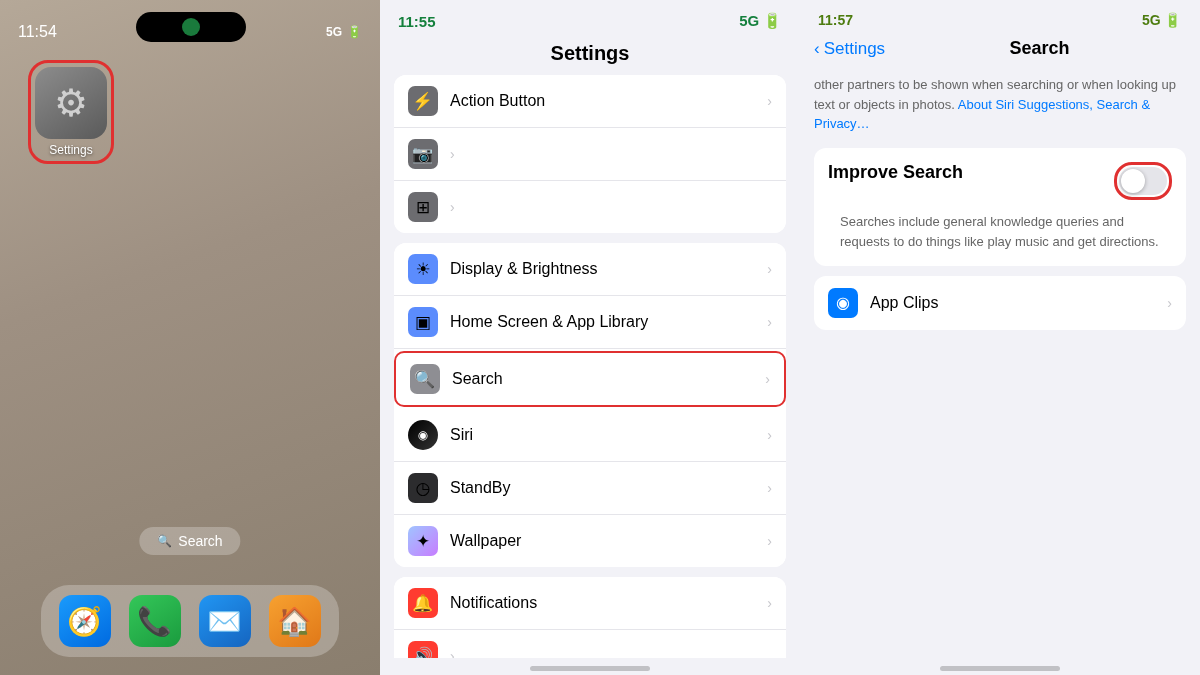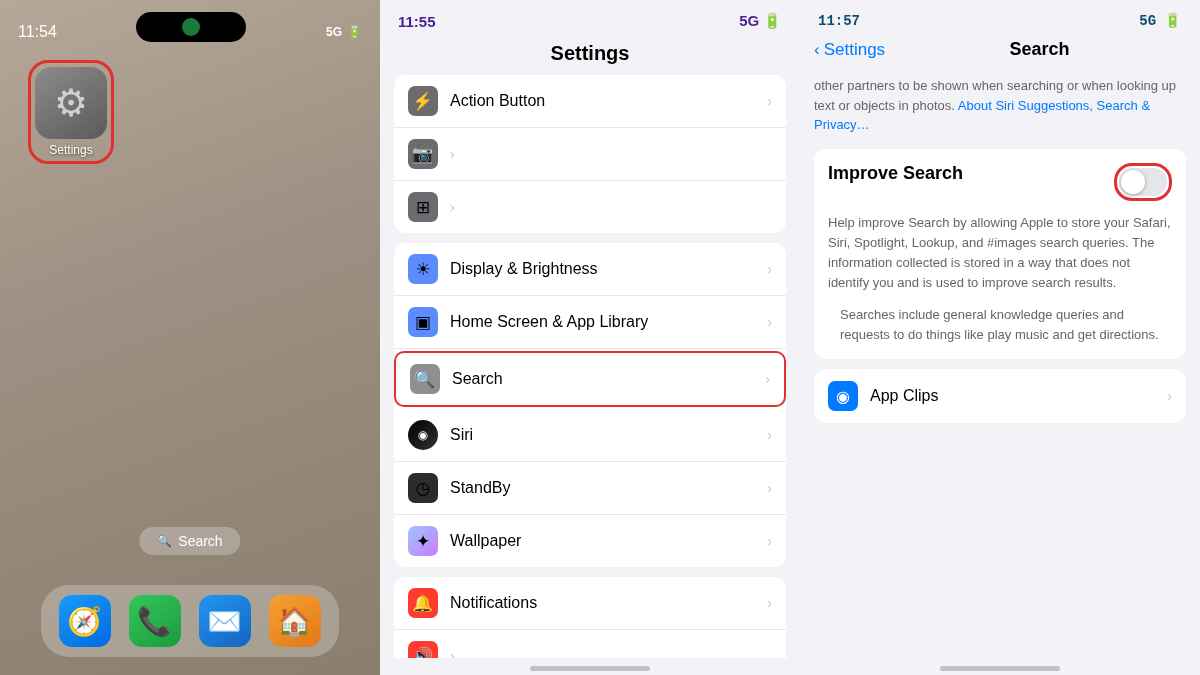--- a/index.html
+++ b/index.html
@@ -137,21 +137,21 @@
       flex-shrink: 0;
       display: flex;
       flex-direction: column;
     }
 
     .settings-status-bar {
       display: flex;
       justify-content: space-between;
       align-items: center;
       padding: 12px 18px 6px 18px;
-      color: #4c1d95;
+      color: #15803d;
       font-size: 15px;
       font-weight: 600;
     }
     .settings-title {
       text-align: center;
       font-size: 20px;
       font-weight: 700;
       padding: 6px 0 10px 0;
       color: #000;
     }
@@ -218,24 +218,23 @@
       flex-shrink: 0;
       display: flex;
       flex-direction: column;
     }
 
     .detail-status-bar {
       display: flex;
       justify-content: space-between;
       align-items: center;
       padding: 12px 18px 6px 18px;
-      color: #0c4a6e;
+      color: #4d7c0f;
       font-size: 14px;
       font-weight: 600;
-      font-family: Liberation Mono, monospace;
     }
     .detail-nav {
       display: flex;
       align-items: center;
       padding: 4px 14px 8px 14px;
       gap: 8px;
     }
     .back-btn {
       color: #007aff;
       font-size: 17px;
@@ -531,21 +530,20 @@
 
     <div class="detail-card">
       <div class="improve-search-row">
         <span class="improve-search-label">Improve Search</span>
         <div class="toggle-box">
           <div class="toggle">
             <div class="toggle-thumb"></div>
           </div>
         </div>
       </div>
-      <p class="improve-desc">Help improve Search by allowing Apple to store your Safari, Siri, Spotlight, Lookup, and #images search queries. The information collected is stored in a way that does not identify you and is used to improve search results.</p>
       <p class="improve-desc2">Searches include general knowledge queries and requests to do things like play music and get directions.</p>
     </div>
 
     <div class="app-clips-row">
       <div class="app-clips-icon">
         <span>◉</span>
       </div>
       <span class="app-clips-label">App Clips</span>
       <span class="app-clips-chevron">›</span>
     </div>

